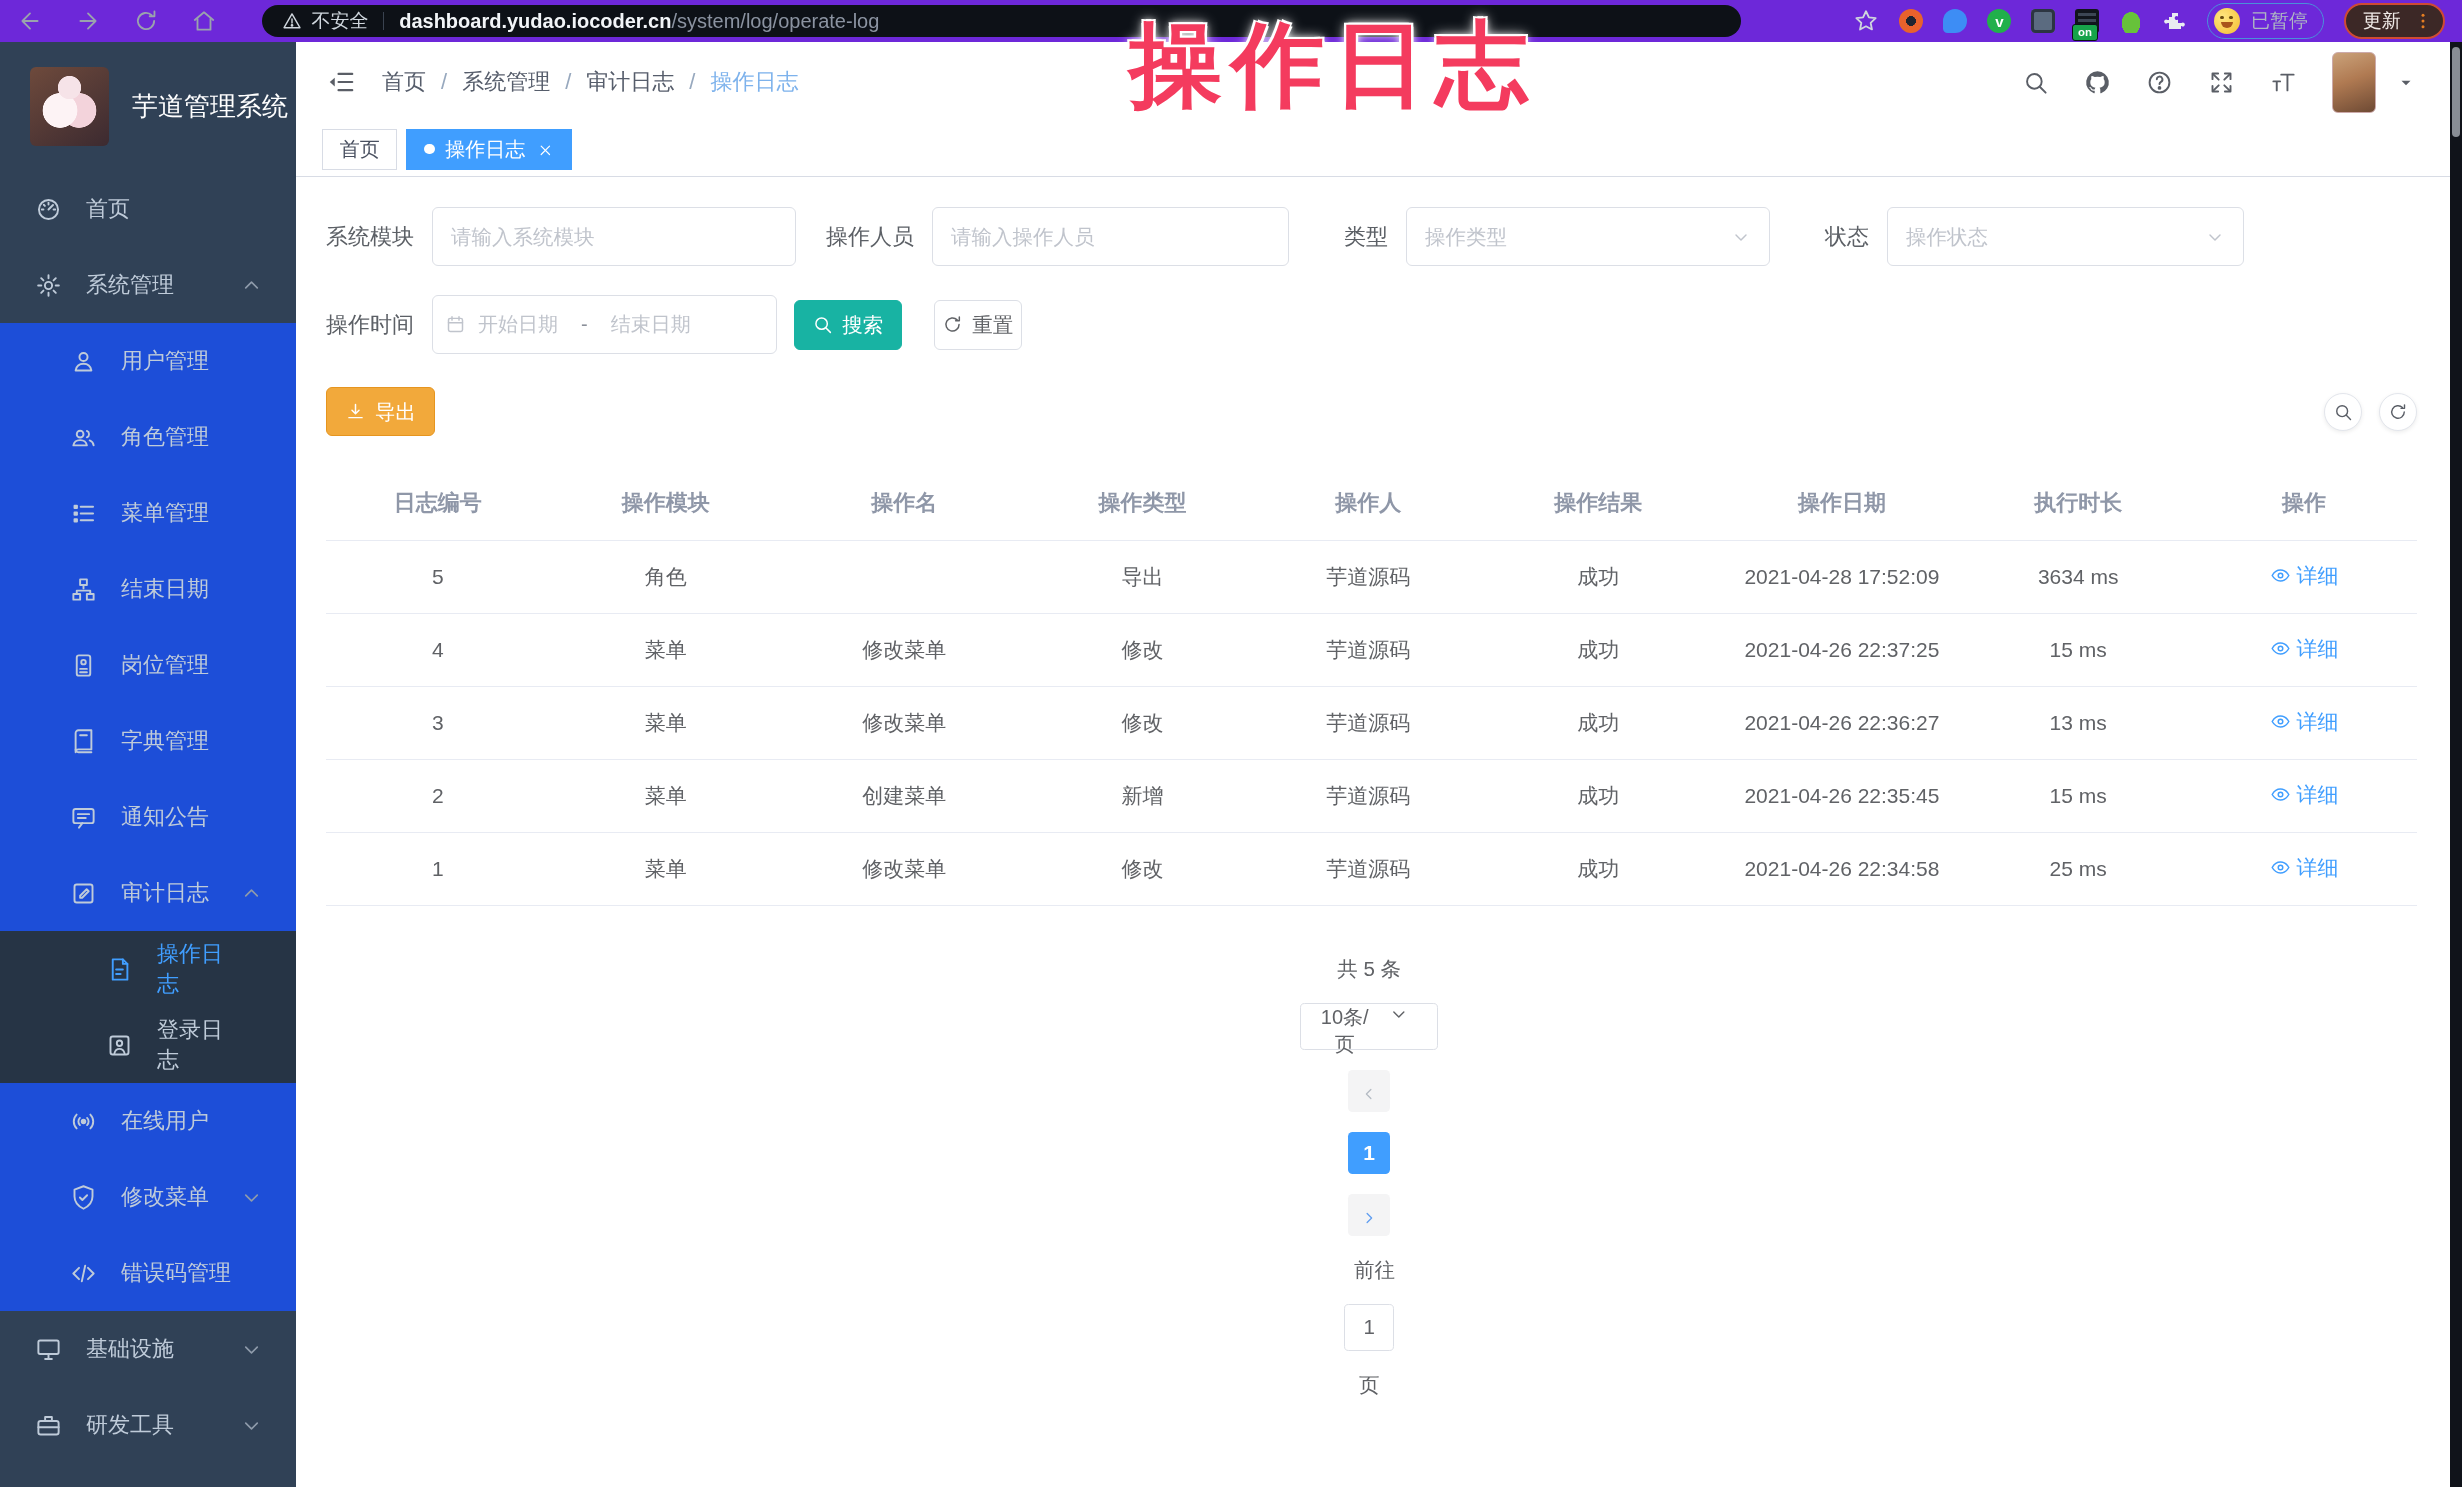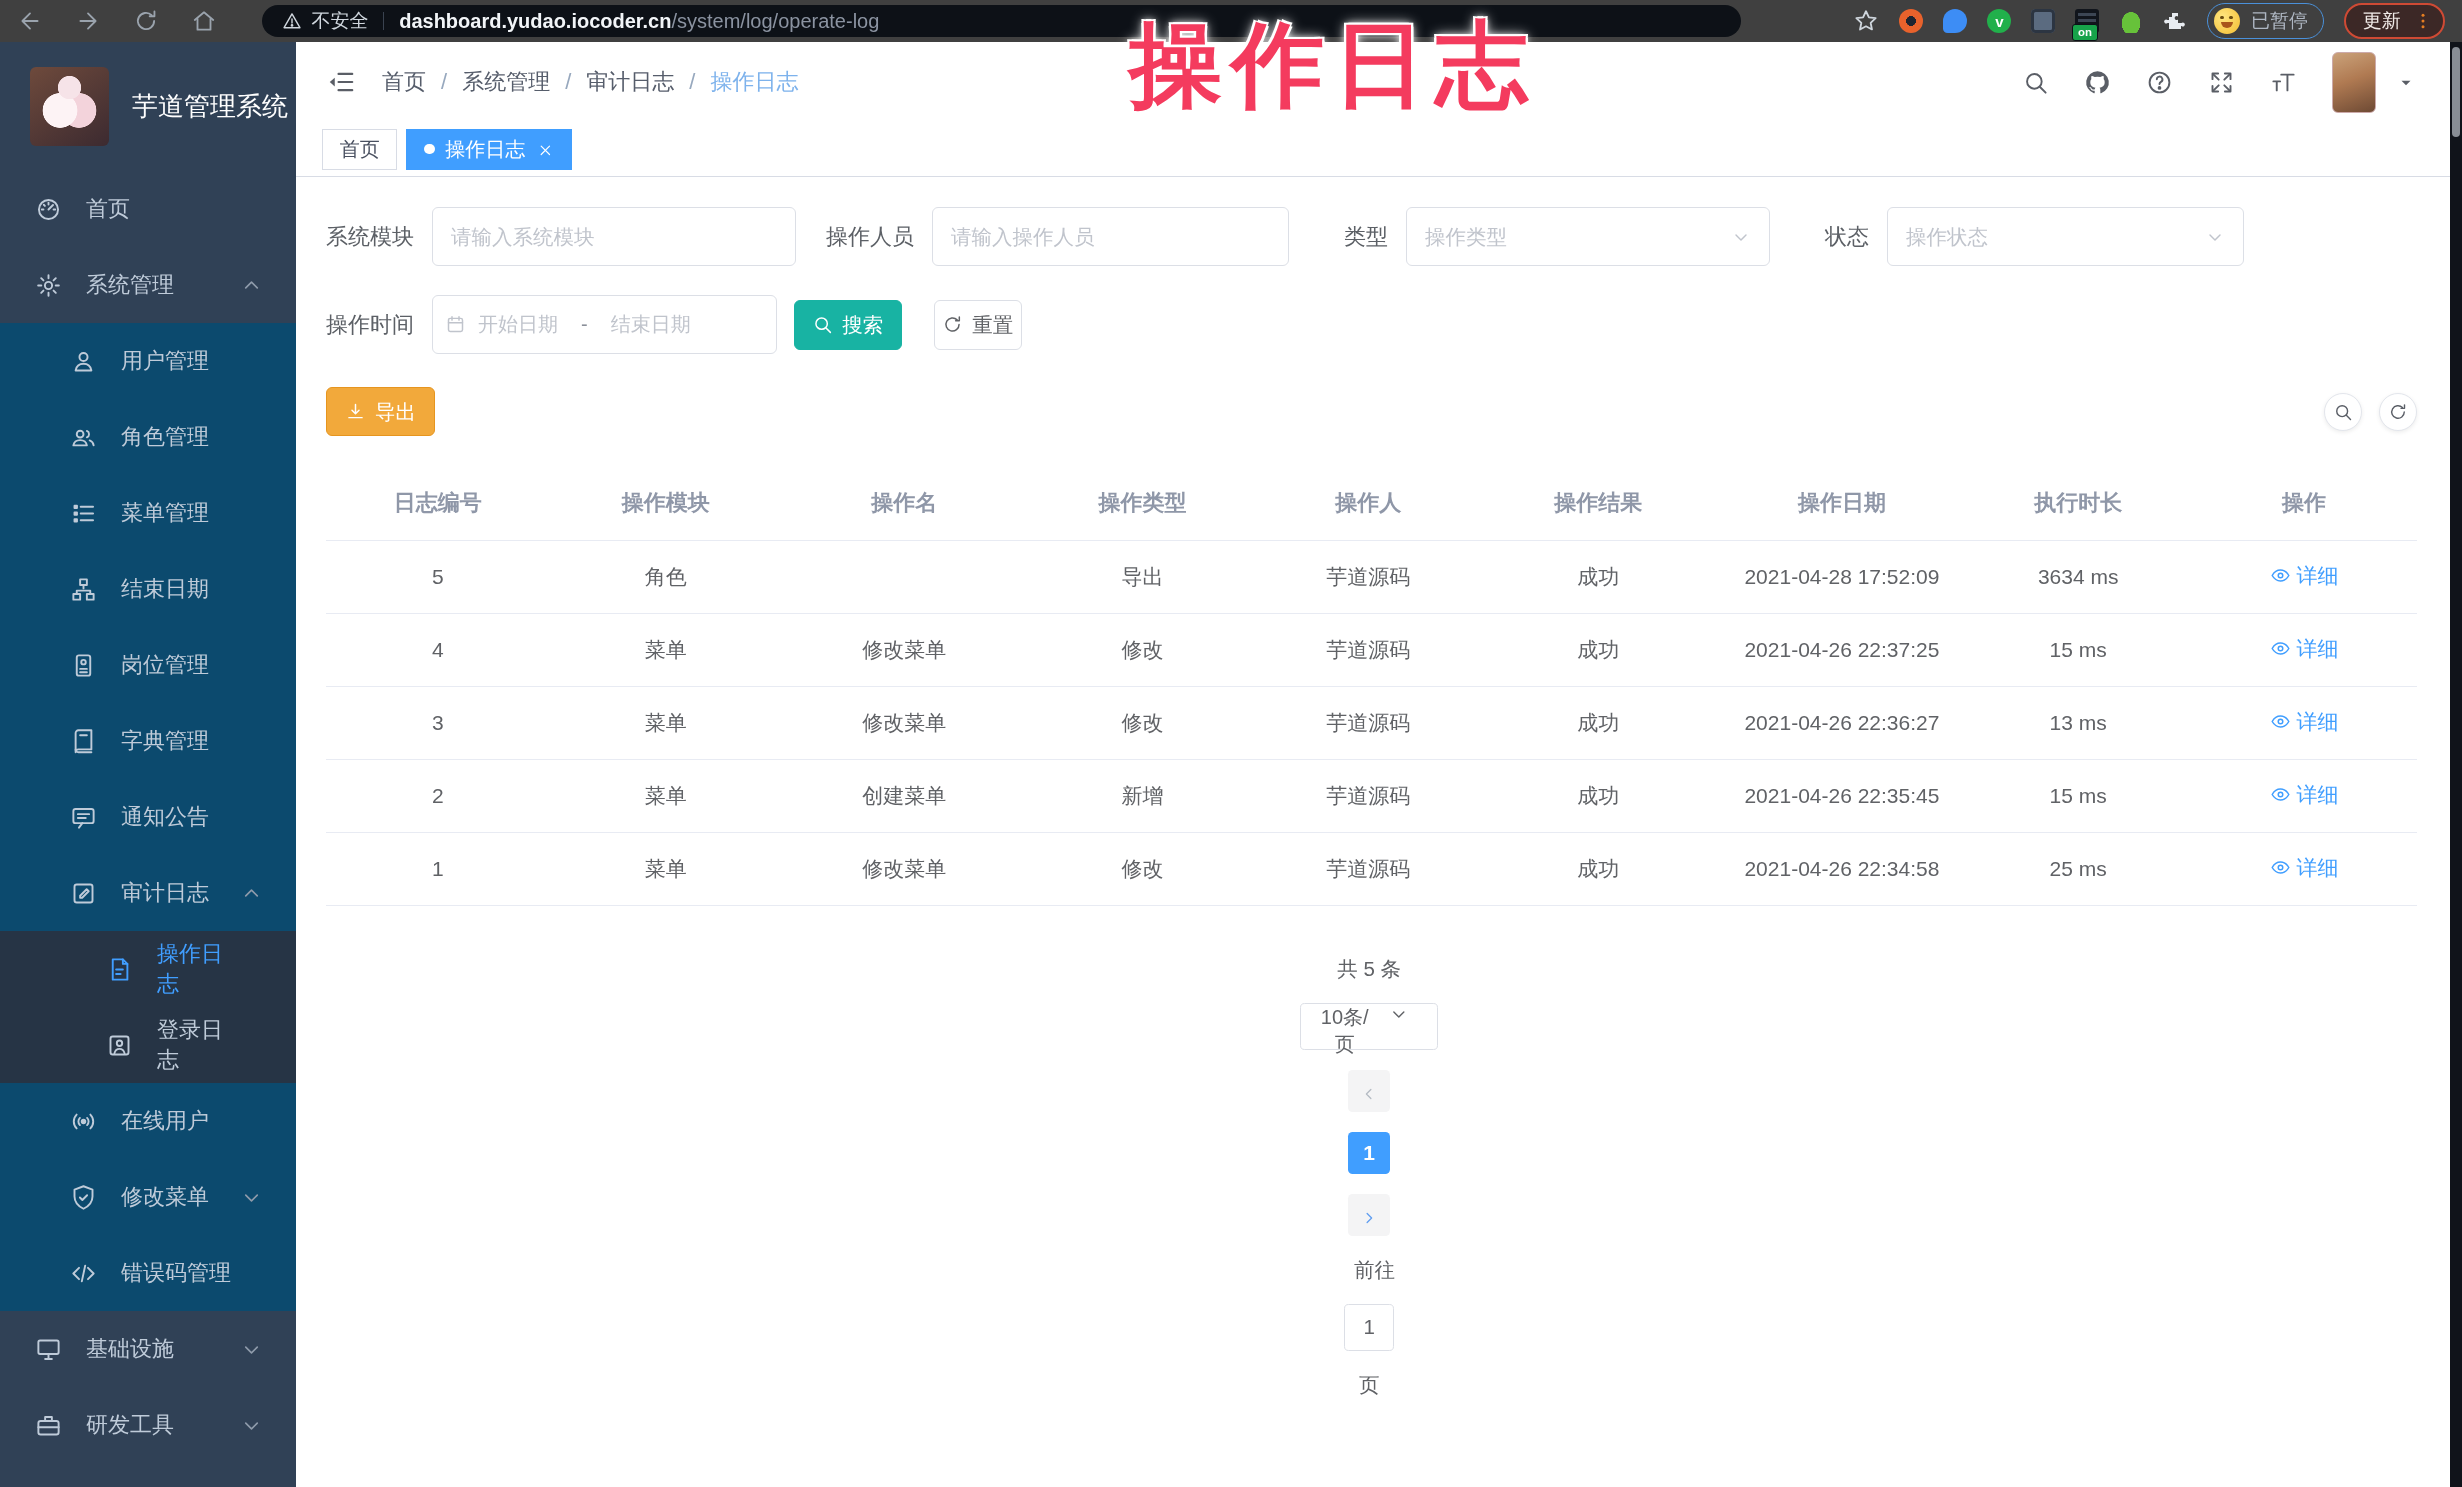--- a/index.html
+++ b/index.html
@@ -2,21 +2,21 @@
 <html lang="zh" style="font-size:12px"><head>
 <meta charset="utf-8">
 <style>
   * { margin:0; padding:0; box-sizing:border-box; }
   html,body { width:2462px; height:1488px; }
   body { font-family:"Liberation Sans","DejaVu Sans",sans-serif; font-size:21px; color:#606266; }
   .screen { position:relative; width:2462px; height:1488px; background:#0d1016; overflow:hidden; }
 
   
   .browser-bar { position:absolute; top:0; left:0; width:2462px; height:42px;
-    background:#404040; display:flex; align-items:center; padding:0 16.7px; z-index:5; }
+    background:#6d28d9; display:flex; align-items:center; padding:0 16.7px; z-index:5; }
   .nav-ico { width:26px; height:26px; color:#9aa3ad; margin-right:32px; flex:none; }
   .nav-ico svg { width:100%; height:100%; }
   .url-pill { height:32px; width:1479px; background:#0d1117; border-radius:16px;
     display:flex; align-items:center; padding:0 20px; margin-left:13.7px; flex:none; }
   .warn-ico { width:20px; height:20px; color:#cfd6dd; margin-right:9px; flex:none; }
   .warn-ico svg { width:100%; height:100%; }
   .sec-label { color:#cfd6dd; font-size:19px; margin-right:15px; }
   .url-divider { width:0.8px; height:18px; background:#3a4350; margin-right:15px; }
   .url-host { color:#f2f5f8; font-size:20px; font-weight:bold; }
   .url-path { color:#8b93a1; font-size:20px; }
@@ -51,21 +51,21 @@
   .logo-row { height:129px; display:flex; align-items:center; padding-left:30px; }
   .logo-img { width:79px; height:79px; border-radius:6px; flex:none;
     background:radial-gradient(circle at 50% 26%, #f6e3e8 0 16%, transparent 17%),
                radial-gradient(circle at 38% 55%, #fdf3f5 0 26%, transparent 27%),
                radial-gradient(circle at 62% 55%, #f3d3db 0 26%, transparent 27%),
                linear-gradient(145deg,#6e4a3c,#3c2a30); }
   .logo-title { color:#ffffff; font-size:26px; font-weight:normal; margin-left:23px; }
   .menu { display:flex; flex-direction:column; }
   .menu-item { height:76px; display:flex; align-items:center; color:#bfcbd9; font-size:22px; cursor:pointer; }
   .menu-item.level-1 { padding-left:35px; background:#304156; }
-  .menu-item.level-2 { padding-left:70px; background:#0c4a6e; }
+  .menu-item.level-2 { padding-left:70px; background:#1d4ed8; }
   .menu-item.level-3 { padding-left:106px; background:#263445; }
   .menu-item.active { color:#409eff; }
   .mi-icon { width:27px; height:27px; margin-right:24px; flex:none; }
   .mi-icon svg { width:100%; height:100%; }
   .mi-chevron { width:23px; height:23px; margin-left:auto; margin-right:33px; color:#8f9bab; }
   .mi-chevron svg { width:100%; height:100%; }
 
   
   .main { flex:1; display:flex; flex-direction:column; background:#fff; min-width:0; }
   .app-header { height:80px; display:flex; align-items:center; padding:0 35px 0 30px; background:#fff; }

